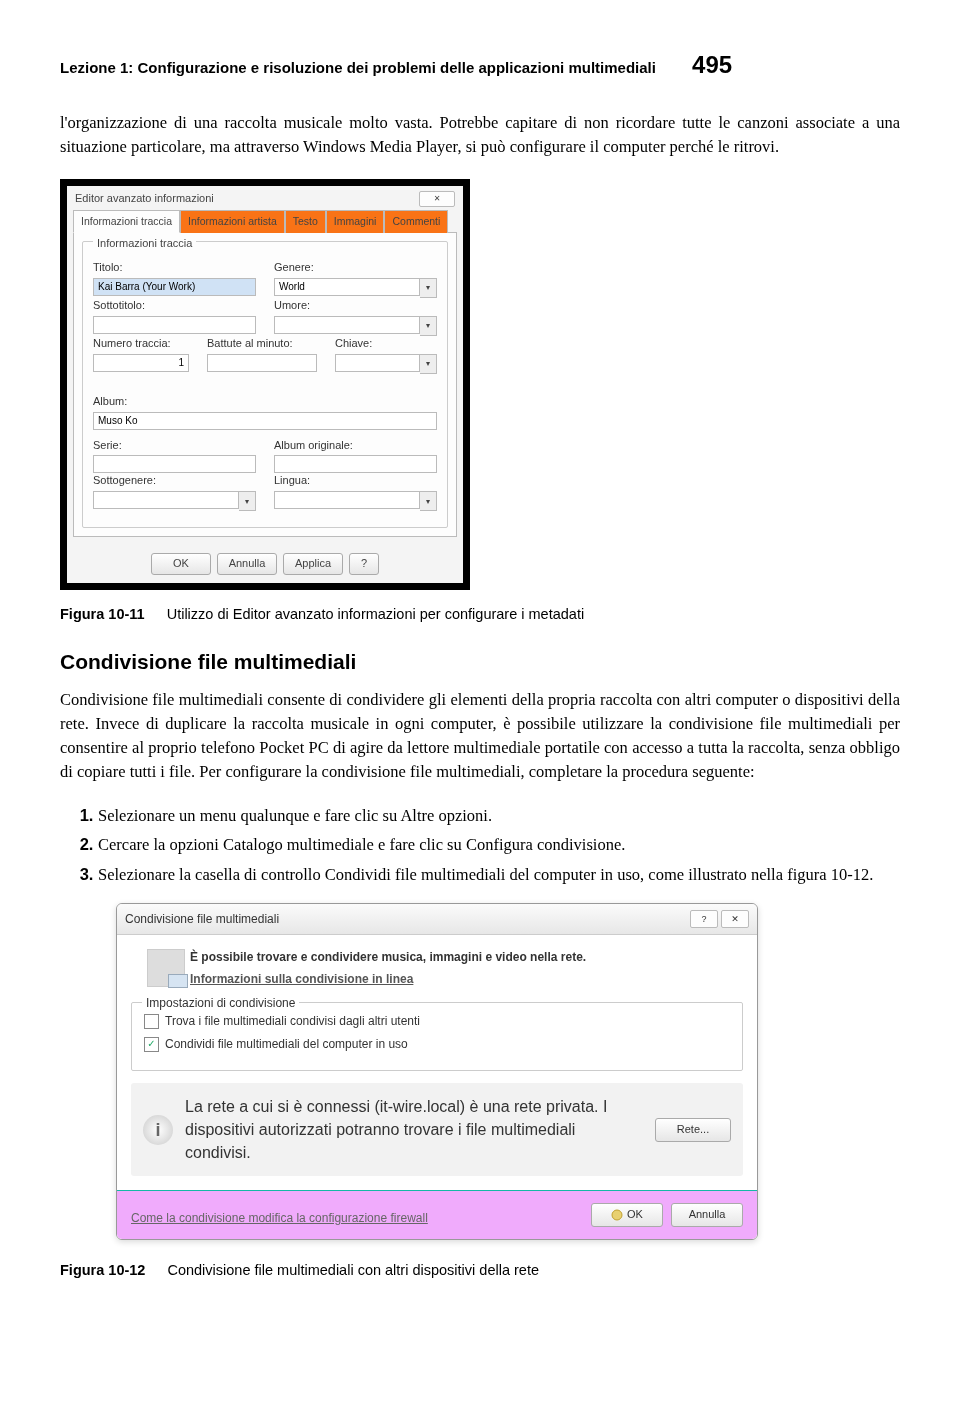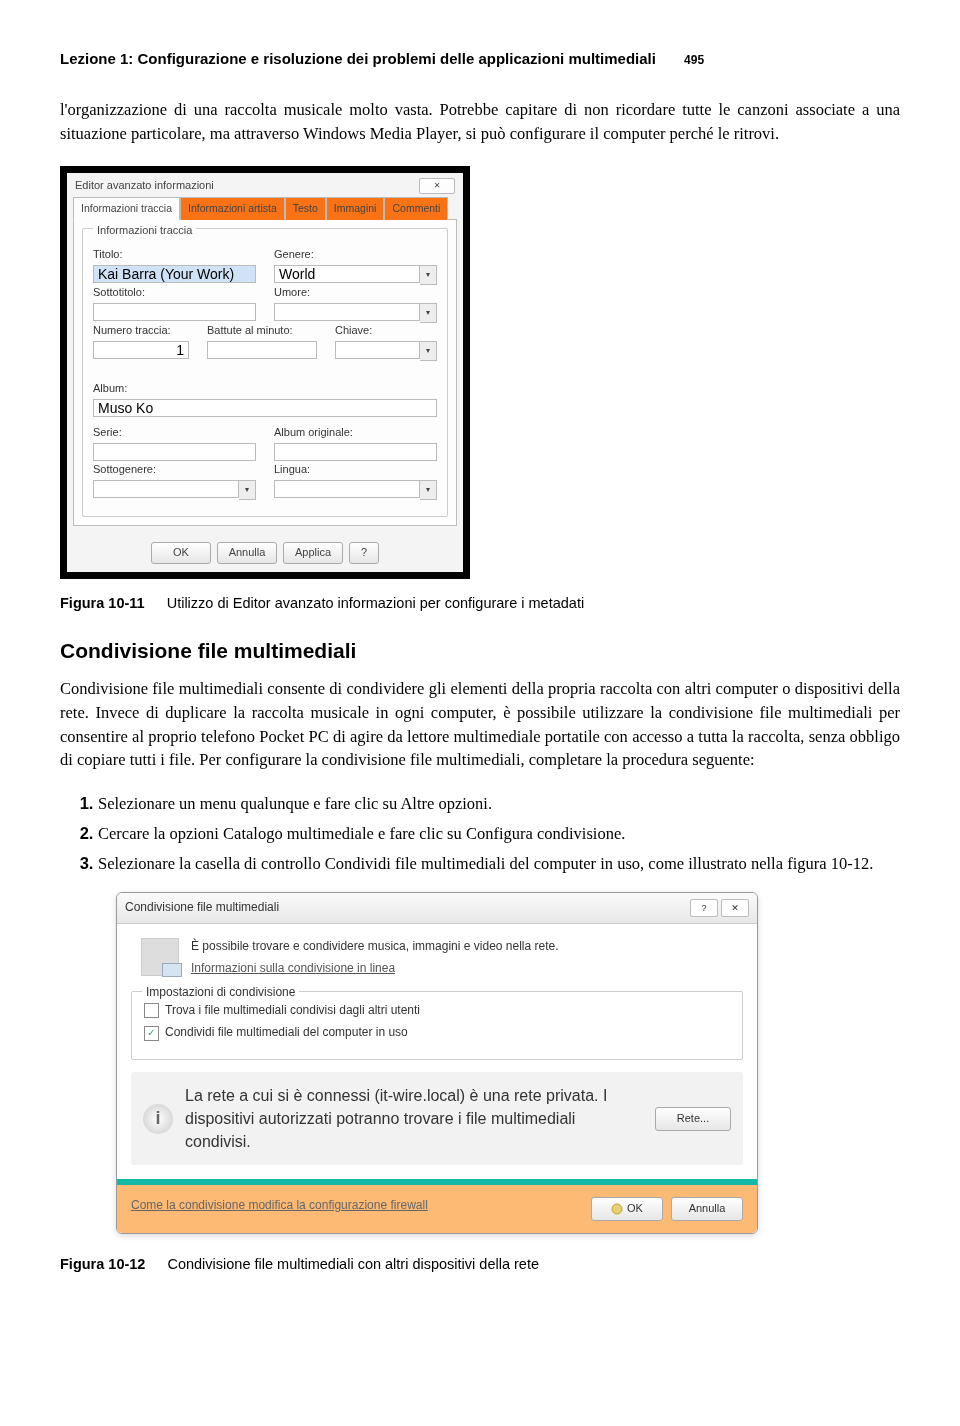--- a/index.html
+++ b/index.html
@@ -11,21 +11,21 @@
     width: 960px;
     box-sizing: border-box;
     font-size: 15px;
     line-height: 1.45;
   }
   .header-line {
     font-weight: bold;
     font-size: 15px;
     margin-bottom: 28px;
   }
-  .pagenum { color: #000; font-weight: bold; margin-left: 24px; font-size: 12px; }
+  .pagenum { color: #000; font-weight: bold; margin-left: 32px; font-size: 24px; }
   .body-text {
     font-family: Georgia, 'Times New Roman', serif;
     font-size: 16.5px;
     text-align: justify;
     margin: 0 0 20px 0;
   }
   .caption {
     font-family: Arial, Helvetica, sans-serif;
     font-size: 14.5px;
     margin: 14px 0 22px 0;
@@ -80,21 +80,21 @@
   }
   .fieldset {
     border:1px solid #ccc; padding:8px 10px 10px 10px;
     border-radius:2px;
   }
   .fieldset-title { font-size:11px; position:relative; top:-14px; background:#fdfdfd; padding:0 4px; display:inline-block;}
   .row { display:flex; gap:18px; margin-top:-6px; margin-bottom:6px; }
   .col { flex:1; }
   label.fl { display:block; font-size:11px; margin-bottom:2px; color:#333; }
   .tinput {
-    width:100%; height:18px; border:1px solid #bbb; background:#fff; font-size:14px; padding:0 4px; box-sizing:border-box;
+    width:100%; height:18px; border:1px solid #bbb; background:#fff; font-size:10px; padding:0 4px; box-sizing:border-box;
   }
   .tinput.sel { background:#d0e2f5; color:#000; }
   .combo { display:flex; }
   .combo .tinput { flex:1; }
   .combo .arrow {
     width:16px; height:18px; border:1px solid #bbb; border-left:none;
     display:flex; align-items:center; justify-content:center; font-size:8px; background:#eee;
   }
   .btnrow {
     display:flex; gap:6px; justify-content:center; padding:10px 0 8px 0;
@@ -116,21 +116,21 @@
   }
   .d2-title {
     background:linear-gradient(#fbfbfb,#e7e7e7);
     padding:6px 8px; display:flex; justify-content:space-between; align-items:center;
     border-bottom:1px solid #ccc; font-size:12px; color:#333;
   }
   .d2-titlebtns { display:flex; gap:3px; }
   .d2-tb { width:26px; height:16px; border:1px solid #bbb; border-radius:2px; background:#fdfdfd; font-size:9px; display:flex; align-items:center; justify-content:center; }
   .d2-body { background:#fff; }
   .d2-top {
-    display:flex; gap:12px; padding:14px 14px 10px 24px;
+    display:flex; gap:5px; padding:14px 14px 10px 30px;font-weight:bold;
   }
   .d2-icon {
     width:36px; height:36px; background:#ddd; border:1px solid #ccc; position:relative;
   }
   .d2-icon::after{
     content:""; position:absolute; right:-4px; bottom:-2px; width:18px; height:12px;
     background:#d6e4f2; border:1px solid #9ab;
   }
   .d2-toptext { font-size:12px; }
   .d2-link { text-decoration: underline; color:#555; display:inline-block; margin-top:4px; }
@@ -149,22 +149,22 @@
     width:30px; height:30px; border-radius:15px; background:radial-gradient(#fff,#c9c9c9);
     display:flex; align-items:center; justify-content:center; font-size:18px; color:#666; font-weight:bold;
   }
   .d2-info .txt { flex:1; font-size:16px; }
   .d2-info .retebtn {
     min-width:74px; height:22px; border:1px solid #aaa; border-radius:3px;
     background:linear-gradient(#fff,#e6e6e6); font-size:11px;
     display:flex; align-items:center; justify-content:center;
   }
   .d2-bottom {
-    background:#fdba74; border-top:6px solid #14b8a6;
-    padding:12px 14px; display:flex; justify-content:space-between; align-items:flex-start;
+    background:#f0abfc; border-top:1px solid #14b8a6;
+    padding:12px 14px; display:flex; justify-content:space-between; align-items:flex-end;
   }
   .d2-bottom .lnk { text-decoration:underline; color:#666; font-size:12px; }
   .d2-okrow { display:flex; gap:8px; }
   .d2-okrow .wbtn { min-width:70px; height:22px; }
   .okglow svg { margin-right:4px; }
 </style>
 </head>
 <body>
 
 <div class="header-line">

